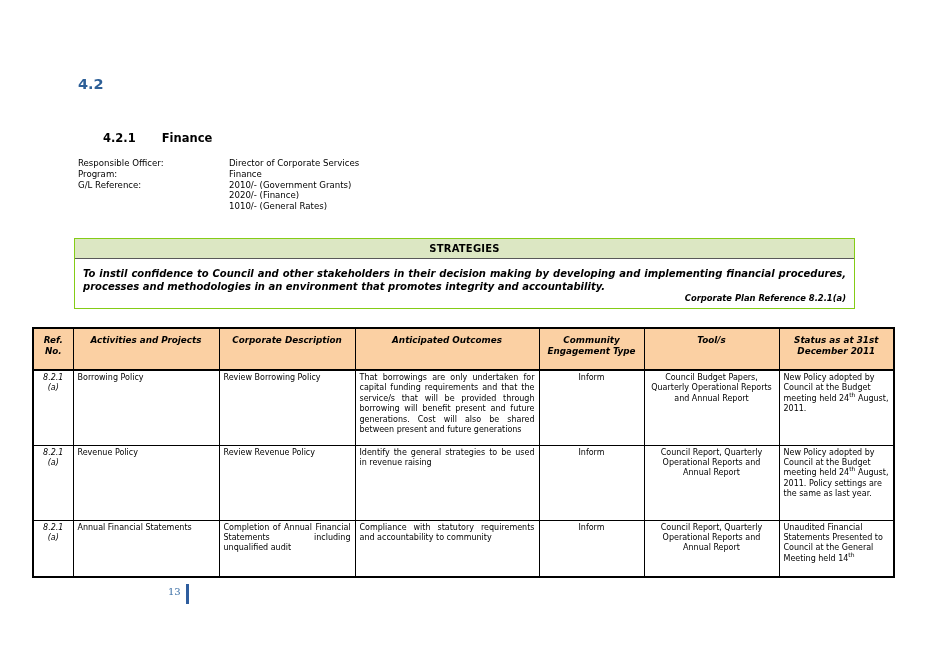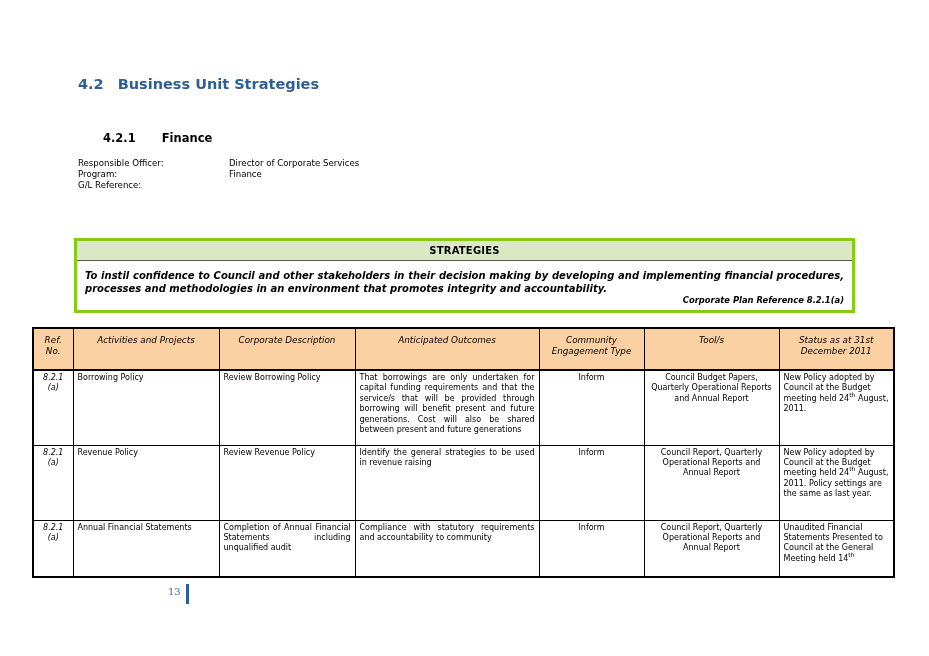--- a/index.html
+++ b/index.html
@@ -44,21 +44,21 @@
   .info-row { display: flex; }
   .info-label { width: 118px; flex: 0 0 118px; }
   .info-values { }
   .info-values div { white-space: nowrap; margin-left: 33px; }
 
   
   .strategies-box {
     position: absolute;
     left: 74px; top: 238px;
     width: 781px;
-    border: 3px solid #84cc16;
+    border: 1px solid #84cc16;
     background: #ffffff;
   }
   .strategies-header {
     background: #dce7c3;
     border-bottom: 1px solid #595959;
     text-align: center;
     font-size: 10px;
     font-weight: bold;
     padding: 4px 0 4px 0;
     letter-spacing: 0.2px;
@@ -95,21 +95,21 @@
     border: 1px solid #000000;
     vertical-align: top;
     font-size: 8px;
     line-height: 10.4px;
     padding: 2px 4px;
     overflow: hidden;
   }
   .main-table th {
     background: #fbd0a3;
     font-size: 8.8px;
-    font-weight: normal;
+    font-weight: bold;
     font-style: italic;
     text-align: center;
     vertical-align: top;
     line-height: 10.8px;
     border-bottom: 2px solid #000000;
     padding-top: 6px;
     height: 42px;
     margin-top: 45px;
   }
   .row-tall { height: 75px; }
@@ -144,21 +144,20 @@
     background: #2e5d9e;
   }
 </style>
 </head>
 <body>
 
 <div class="page">
 
   <div class="section-title">
     <span>4.2</span>
-    <span>Business Unit Strategies</span>
   </div>
 
   <div class="subsection-title">
     <span>4.2.1</span>
     <span>Finance</span>
   </div>
 
   <div class="info-block">
     <div class="info-row">
       <div class="info-label">Responsible Officer:</div>
@@ -167,20 +166,25 @@
         </div>
     </div>
     <div class="info-row">
       <div class="info-label">Program:</div>
       <div class="info-values">
           <div>Finance</div>
         </div>
     </div>
     <div class="info-row">
       <div class="info-label">G/L Reference:</div>
+      <div class="info-values">
+        <div>2010/- (Government Grants)</div>
+        <div>2020/- (Finance)</div>
+        <div>1010/- (General Rates)</div>
+      </div>
     </div>
   </div>
 
   <div class="strategies-box">
     <div class="strategies-header">STRATEGIES</div>
     <div class="strategies-body">
       <div class="strategies-statement">To instil confidence to Council and other stakeholders in their decision making by developing and implementing financial procedures, processes and methodologies in an environment that promotes integrity and accountability.</div>
       <div class="strategies-reference">Corporate Plan Reference 8.2.1(a)</div>
     </div>
   </div>

